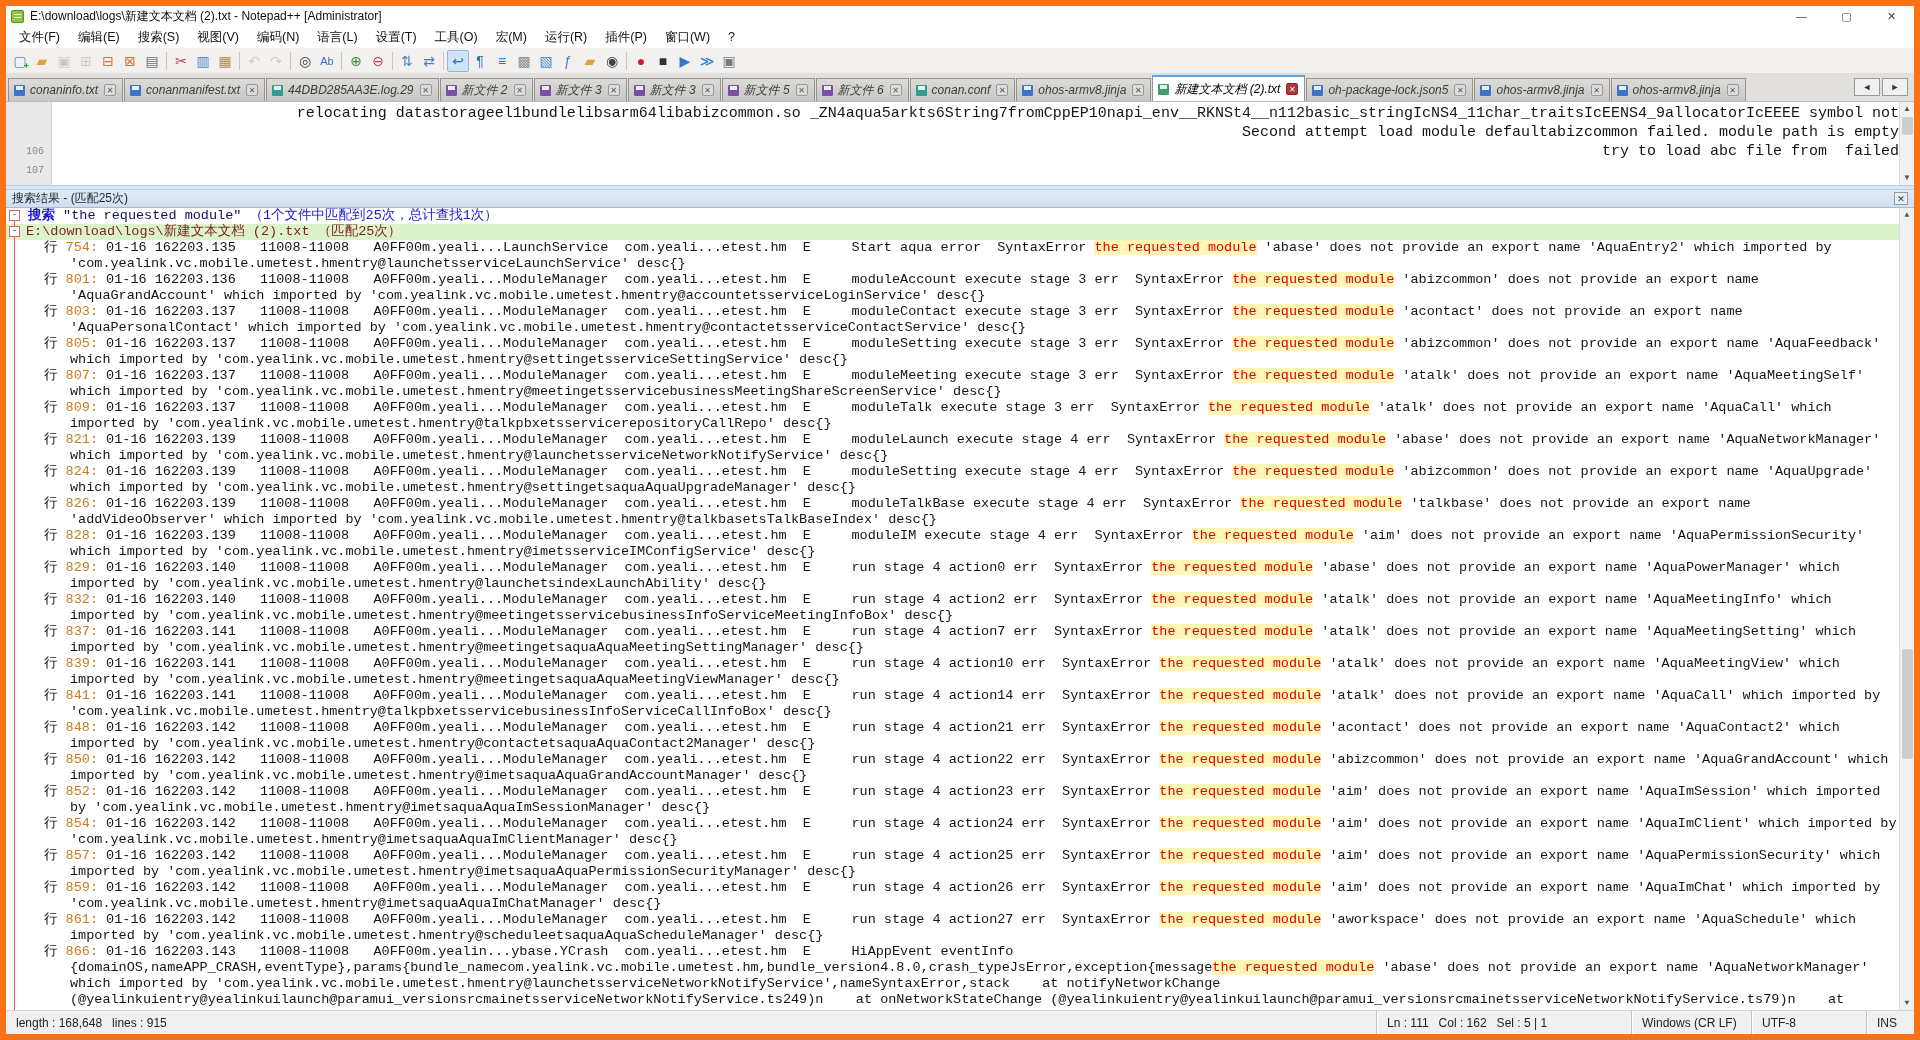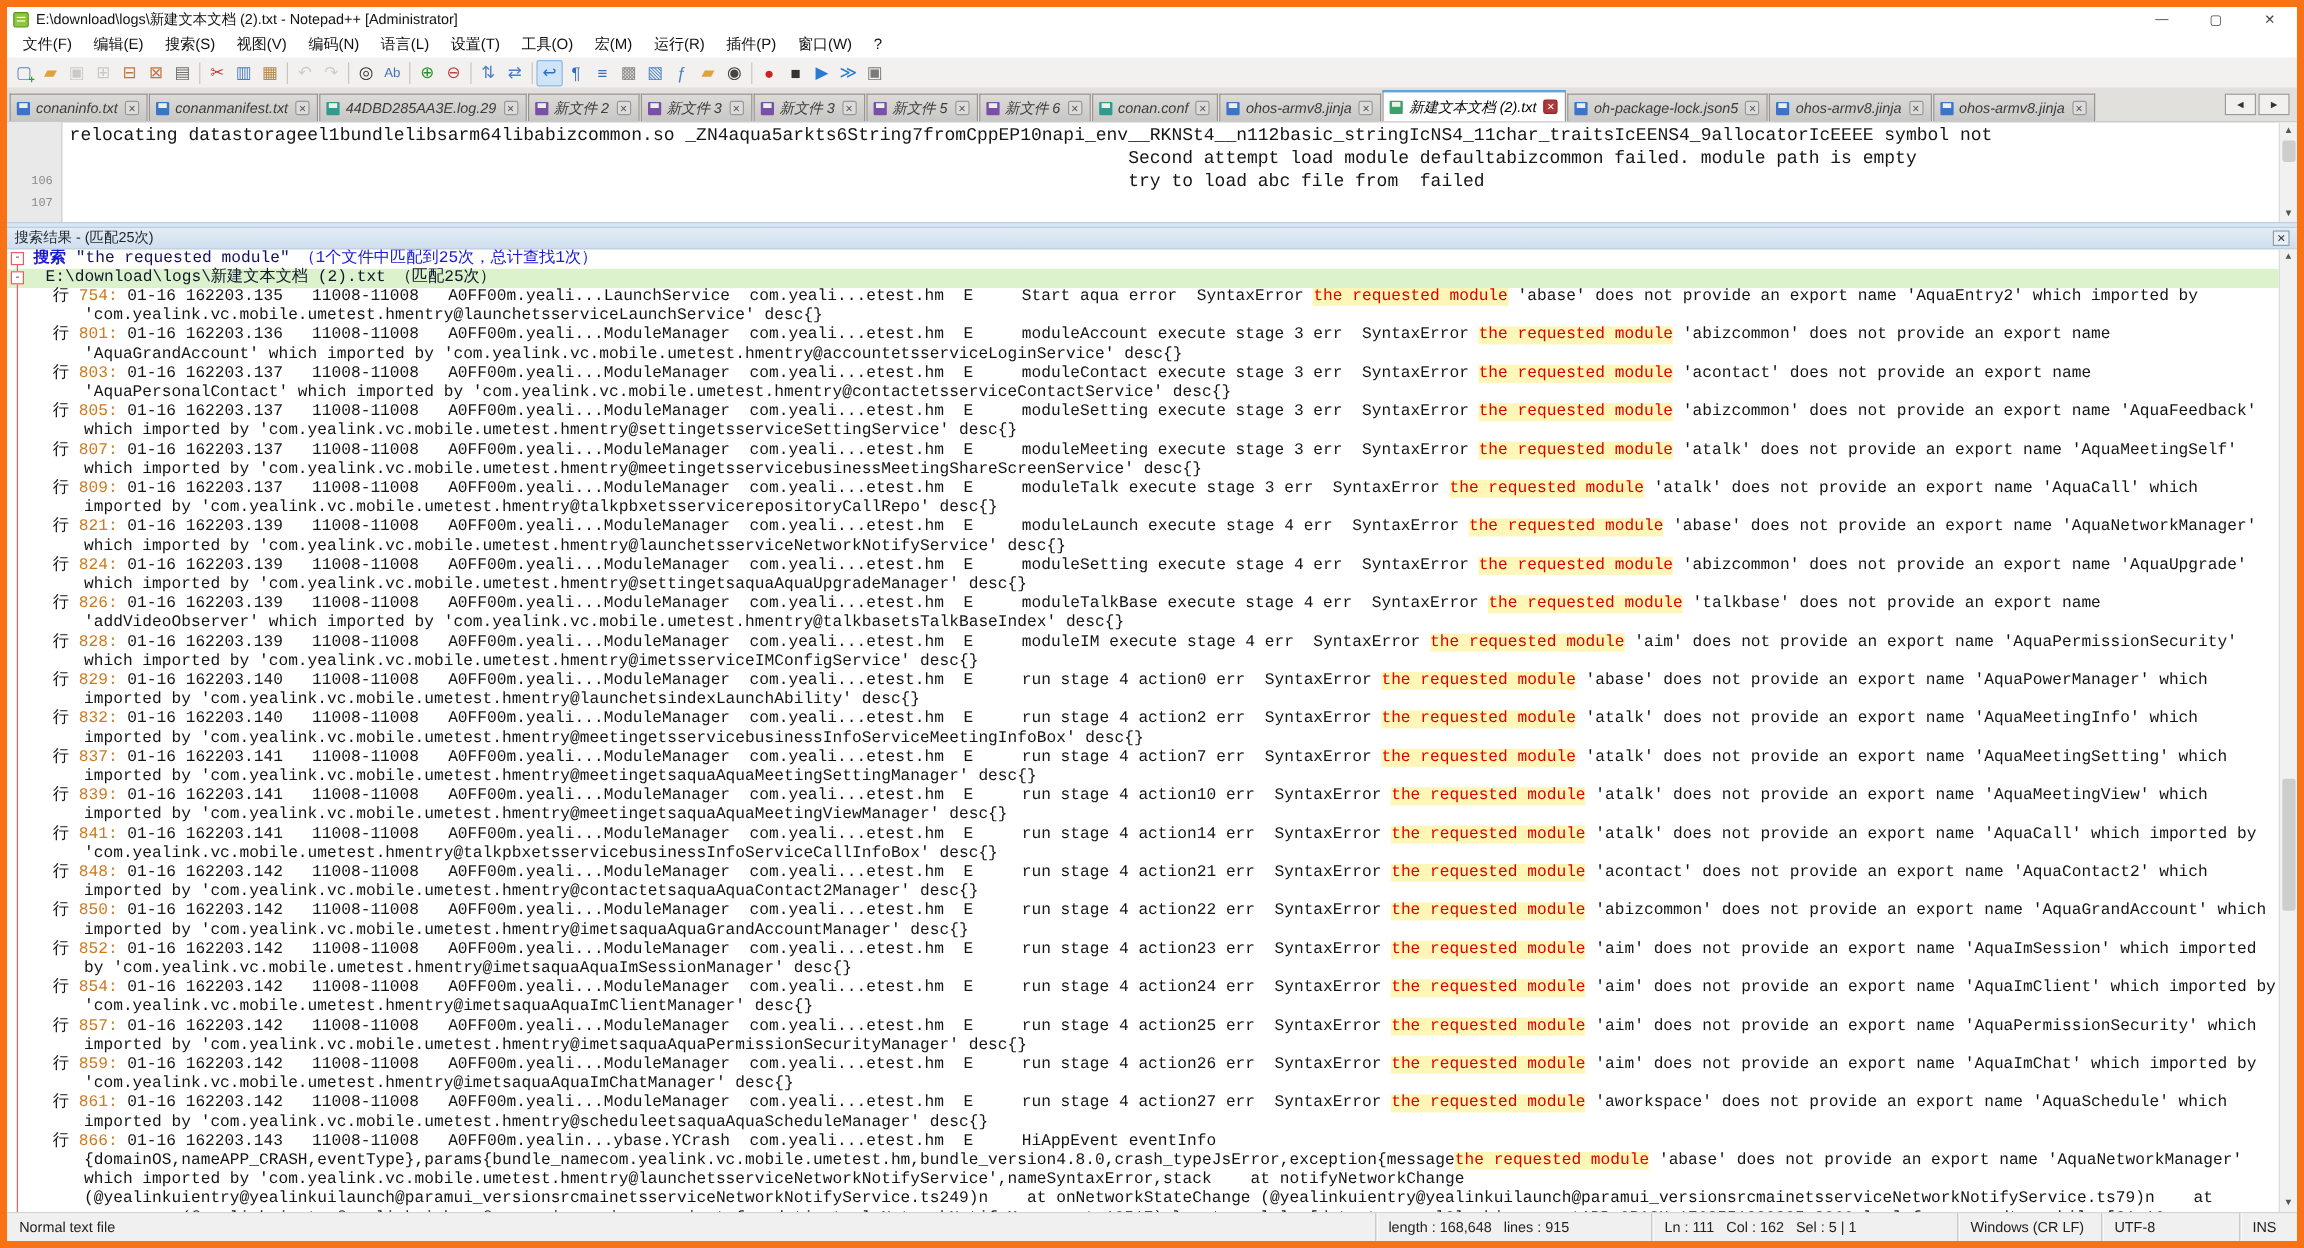--- a/index.html
+++ b/index.html
@@ -36,41 +36,41 @@
   .tclose { margin-left:6px; width:12px; height:12px; font-size:8px; line-height:12px; text-align:center; color:#555; border:1px solid #999; background:#dcdcdc; border-radius:2px; }
   .tab.active .tclose { background:#b03838; border-color:#8c2525; color:#fff; }
   #tab-scrollers { position:absolute; right:6px; top:4px; display:flex; gap:2px; }
   .tscroll { width:26px; height:18px; border:1px solid #9a9a9a; background:#f2f0ee; font-size:9px; color:#333; display:flex; align-items:center; justify-content:center; }
 
   
   #editor { height:84px; display:flex; flex:0 0 auto; border-top:1px solid #bdbdbd; position:relative; background:#fff; }
   #gutter { width:46px; background:#e9e9e9; border-right:1px solid #d2d2d2; color:#8a8a8a; font-family:"Liberation Mono","DejaVu Sans Mono",monospace; font-size:10px; text-align:right; padding:2px 7px 0 0; flex:0 0 auto; }
   #gutter div { height:19px; line-height:19px; }
   #ed-text { flex:1; overflow:hidden; padding:2px 0 0 6px; font-family:"Liberation Mono","DejaVu Sans Mono",monospace; font-size:15px; color:#151515; }
-  #ed-text div { height:19px; line-height:19px; white-space:pre; }
+  #ed-text div { height:19px; line-height:19px; white-space:pre;text-align:right; }
   .vscroll { width:15px; background:#f1f1f1; border-left:1px solid #dcdcdc; flex:0 0 auto; position:relative; font-size:8px; color:#555; }
   .vscroll .arr-up, .vscroll .arr-dn { position:absolute; left:0; width:100%; text-align:center; height:14px; line-height:14px; }
   .vscroll .arr-up { top:0; } .vscroll .arr-dn { bottom:0; }
   .vscroll .thumb { position:absolute; left:2px; width:11px; background:#cdcdcd; border-radius:2px; }
 
   
   #splitter { height:5px; background:#d8e7f5; border-top:1px solid #b9cede; border-bottom:1px solid #b9cede; flex:0 0 auto; }
 
   
   #sr-header { height:18px; background:linear-gradient(#e3ecf5,#cfdeee); border-bottom:1px solid #a9bccd; display:flex; align-items:center; padding:0 6px; font-size:12px; color:#1c2530; flex:0 0 auto; }
   #sr-close { margin-left:auto; width:14px; height:13px; font-size:9px; line-height:12px; text-align:center; color:#333; border:1px solid #8e9eae; background:#e8eef5; }
   #sr-body { flex:1; background:#fff; position:relative; overflow:hidden; font-family:"Liberation Mono","DejaVu Sans Mono",monospace; font-size:13.5px; line-height:16px; color:#141414; }
   #sr-scroll { position:absolute; right:0; top:0; bottom:0; }
   #sr-content { position:absolute; left:0; top:0; right:15px; overflow:hidden; bottom:0; }
   #fold-rail { position:absolute; left:8px; top:4px; bottom:0; width:0; border-left:1px solid #e26060; }
   .fold-box { position:absolute; left:3px; width:11px; height:11px; background:#fff; border:1px solid #e26060; color:#333; font-size:9px; line-height:9px; text-align:center; z-index:3; }
   #sum-line { padding-left:22px; color:#1818d2; white-space:pre; }
   #sum-line .term { color:#101060; }
   #sum-line b { font-weight:bold; }
-  #file-line { padding-left:32px; background:#dcf2cd; color:#0f172a; white-space:pre; }
+  #file-line { padding-left:20px; background:#dcf2cd; color:#7f1d1d; white-space:pre; }
   .entry { padding-left:64px; text-indent:-26px; white-space:pre-wrap; overflow-wrap:break-word; word-break:break-word; }
   .entry .num { color:#cc7a1d; }
   .entry .hl { color:#e00000; background:#fff6b8; }
 
   
   #statusbar { height:24px; background:#f0f0f0; border-top:1px solid #d5d5d5; display:flex; align-items:stretch; font-size:12px; color:#222; flex:0 0 auto; }
   .seg { display:flex; align-items:center; padding:0 10px; border-left:1px solid #c3c3c3; box-shadow:inset 1px 0 0 #ffffff; white-space:pre; }
   .seg:first-child { border-left:none; box-shadow:none; flex:1; }
 </style>
 </head>
@@ -345,20 +345,19 @@
         </div>
     </div>
     <div class="vscroll" id="sr-scroll">
       <div class="arr-up">▲</div>
       <div class="thumb" style="top:55%;height:110px;"></div>
       <div class="arr-dn">▼</div>
     </div>
   </div>
 
   <div id="statusbar">
-    <div class="seg">Normal text file</div>
     <div class="seg" style="width:230px;">length : 168,648   lines : 915</div>
     <div class="seg" style="width:255px;">Ln : 111   Col : 162   Sel : 5 | 1</div>
     <div class="seg" style="width:120px;">Windows (CR LF)</div>
     <div class="seg" style="width:115px;">UTF-8</div>
     <div class="seg" style="width:48px;">INS</div>
   </div>
 </div>
 
 </body></html>

